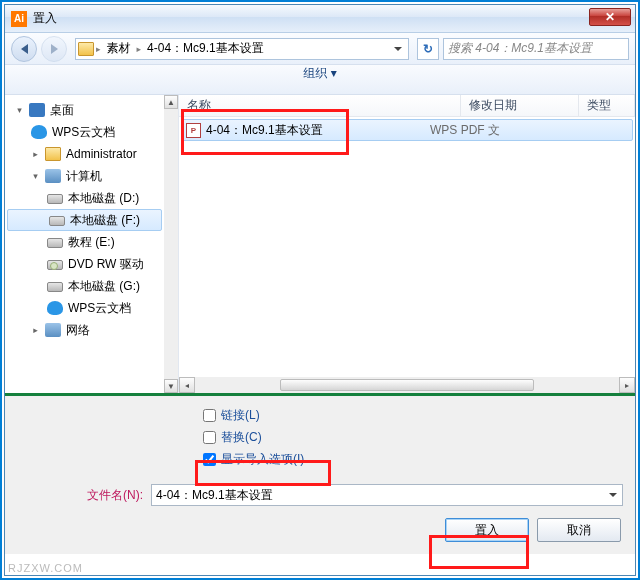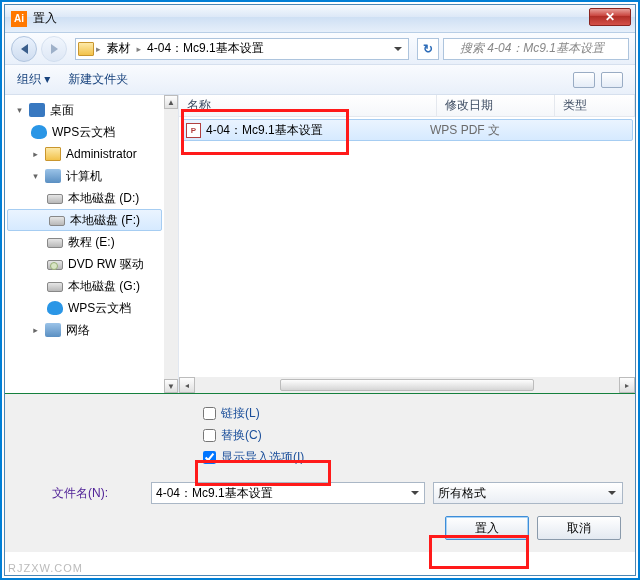--- a/index.html
+++ b/index.html
@@ -16,22 +16,22 @@
 .nav-arrow { width: 0; height: 0; }
 .nav-arrow.left { border-top: 5px solid transparent; border-bottom: 5px solid transparent; border-right: 7px solid #3a5e8c; }
 .nav-arrow.right { border-top: 5px solid transparent; border-bottom: 5px solid transparent; border-left: 7px solid #3a5e8c; }
 .addr { flex: 1; height: 22px; border: 1px solid #adc4dd; background: #fff; display: flex; align-items: center; padding: 0 2px; gap: 2px; margin: 0 4px; }
 .addr .folder-ico { width: 16px; height: 14px; background: linear-gradient(to bottom, #fde9a8, #f2c24b); border: 1px solid #c9962e; border-radius: 1px; }
 .addr .seg { padding: 2px 4px; color: #000; }
 .addr .sep { color: #808080; font-size: 9px; }
 .addr .dd { margin-left: auto; width: 16px; height: 20px; display: flex; align-items: center; justify-content: center; }
 .addr .dd::after { content: ""; border-left: 4px solid transparent; border-right: 4px solid transparent; border-top: 4px solid #444; }
 .refresh { width: 22px; height: 22px; border: 1px solid #adc4dd; background: #fff; display: flex; align-items: center; justify-content: center; color: #2d6cb8; font-weight: bold; }
-.search { width: 186px; height: 22px; border: 1px solid #adc4dd; background: #fff; display: flex; align-items: center; padding: 0 16px; color: #888; font-style: italic; }
-.toolbar { height: 30px; background: linear-gradient(to bottom, #f9fbfe, #e9f0fa); border-bottom: 1px solid #d6e0ee; display: flex; align-items: center; padding: 0 12px; gap: 18px; }
+.search { width: 186px; height: 22px; border: 1px solid #adc4dd; background: #fff; display: flex; align-items: center; padding: 0 4px; color: #888; font-style: italic; }
+.toolbar { height: 30px; background: linear-gradient(to bottom, #f9fbfe, #e9f0fa); border-bottom: 1px solid #d6e0ee; display: flex; align-items: center; padding: 0 12px; gap: 18px; flex-direction: column; }
 .toolbar .tb-item { color: #18437d; }
 .toolbar .rt { margin-left: auto; display: flex; gap: 6px; align-items: center; }
 .tb-ico { width: 22px; height: 16px; border: 1px solid #99acc4; background: linear-gradient(to bottom, #fff, #e4ecf7); border-radius: 2px; }
 .body { display: flex; height: 298px; }
 .tree { width: 174px; border-right: 1px solid #e1e7f0; overflow: hidden; background: #fff; padding-top: 4px; position: relative; }
 .tree-inner { margin-right: 14px; }
 .tree .row { display: flex; align-items: center; height: 22px; padding-left: 10px; gap: 5px; color: #000; white-space: nowrap; }
 .tree .row.l1 { padding-left: 26px; }
 .tree .row.sel { background: linear-gradient(to bottom, #eaf4ff, #d6eaff); border: 1px solid #a6cdf2; border-radius: 2px; margin: 0 2px; padding-left: 25px; }
 .tree .exp { width: 9px; height: 9px; display: flex; align-items: center; justify-content: center; color: #666; font-size: 9px; }
@@ -44,38 +44,38 @@
 .ico.drive.sys { background: linear-gradient(to bottom, #cde8c0, #8fc479); }
 .ico.dvd { width: 16px; height: 10px; background: linear-gradient(to bottom, #e6e6e6, #b8b8b8); border: 1px solid #888; border-radius: 2px; margin-top: 2px; position: relative; }
 .ico.dvd::after { content: ""; position: absolute; left: 2px; top: 1px; width: 6px; height: 6px; border-radius: 50%; background: #d8e4c4; border: 1px solid #9ab077; }
 .ico.network { background: linear-gradient(to bottom, #9bc3e8, #5a8fc2); border-radius: 2px; position: relative; }
 .tree-scroll { position: absolute; right: 0; top: 0; width: 14px; height: 100%; background: #f1f1f1; display: flex; flex-direction: column; }
 .tree-scroll .sb-btn { height: 14px; background: linear-gradient(to bottom, #fdfdfd, #e0e0e0); border: 1px solid #bcbcbc; display: flex; align-items: center; justify-content: center; font-size: 8px; color: #555; }
 .tree-scroll .sb-track { flex: 1; background: #efefef; }
 .list { flex: 1; background: #fff; position: relative; }
 .list-head { height: 22px; display: flex; align-items: center; border-bottom: 1px solid #e4e8ee; background: linear-gradient(to bottom, #fff, #f5f7fa); color: #3b4a60; }
 .list-head .col { padding: 0 8px; border-right: 1px solid #e4e8ee; height: 100%; display: flex; align-items: center; }
-.col-name { width: 258px; }
+.col-name { width: 282px; }
 .col-date { width: 118px; }
 .col-type { flex: 1; }
 .file-row { height: 22px; display: flex; align-items: center; background: linear-gradient(to bottom, #eaf4ff, #d6eaff); border: 1px solid #a6cdf2; border-radius: 2px; margin: 2px; padding-left: 4px; color: #000; }
 .file-row .fico { width: 15px; height: 15px; background: #fff; border: 1px solid #b04040; margin-right: 5px; display: flex; align-items: center; justify-content: center; color: #b04040; font-size: 8px; font-weight: bold; }
 .file-row .fname { width: 224px; }
 .file-row .fdate { width: 118px; color: #6b6b6b; padding-left: 4px; }
 .file-row .ftype { color: #6b6b6b; }
 .list-scroll { position: absolute; left: 0; right: 0; bottom: 0; height: 16px; background: #f1f1f1; display: flex; }
 .list-scroll .sb-btn { width: 16px; background: linear-gradient(to bottom, #fdfdfd, #e0e0e0); border: 1px solid #bcbcbc; display: flex; align-items: center; justify-content: center; font-size: 8px; color: #555; }
 .list-scroll .sb-track { flex: 1; background: #efefef; display: flex; align-items: center; justify-content: center; }
 .list-scroll .sb-thumb { width: 60%; height: 12px; background: linear-gradient(to bottom, #fdfdfd, #d6d6d6); border: 1px solid #bcbcbc; border-radius: 2px; }
-.options { padding: 8px 0 6px 198px; background: #f0f0f0; border-top: 1px solid #15803d; }
+.options { padding: 8px 0 6px 198px; background: #f0f0f0; border-top: 3px solid #15803d; }
 .opt-row { display: flex; align-items: center; height: 22px; gap: 5px; color: #1a4e9a; }
 .opt-row input[type=checkbox] { width: 13px; height: 13px; }
 .bottom { background: #f0f0f0; padding: 8px 12px 12px; }
 .fname-row { display: flex; align-items: center; gap: 8px; margin-bottom: 12px; }
-.fname-row .lbl { color: #4c1d95; width: 126px; text-align: center; }
+.fname-row .lbl { color: #be185d; width: 126px; text-align: right; }
 .fname-row .input { flex: 1; height: 22px; border: 1px solid #aab7c6; background: #fff; padding: 0 4px; display: flex; align-items: center; position: relative; }
 .fname-row .input::after { content: ""; position: absolute; right: 5px; top: 8px; border-left: 4px solid transparent; border-right: 4px solid transparent; border-top: 4px solid #444; }
 .fname-row .select { width: 190px; height: 22px; border: 1px solid #aab7c6; background: linear-gradient(to bottom, #fff, #eaeef4); padding: 0 4px; display: flex; align-items: center; position: relative; }
 .fname-row .select::after { content: ""; position: absolute; right: 6px; top: 8px; border-left: 4px solid transparent; border-right: 4px solid transparent; border-top: 4px solid #444; }
 .btn-row { display: flex; justify-content: flex-end; gap: 8px; padding-right: 2px; }
 .btn { width: 84px; height: 24px; border: 1px solid #8a9aab; background: linear-gradient(to bottom, #fff, #e3e9f1); display: flex; align-items: center; justify-content: center; border-radius: 2px; }
 .btn.primary { border: 1px solid #3e8dd8; box-shadow: inset 0 0 0 1px #a8d3f6; }
 .hl { position: absolute; border: 3px solid #ff1a1a; pointer-events: none; }
 .hl1 { left: 176px; top: 104px; width: 168px; height: 46px; }
 .hl2 { left: 190px; top: 455px; width: 136px; height: 26px; }
@@ -222,23 +222,20 @@
           <span>显示导入选项(I)</span>
         </div>
   </div>
 
   <div class="bottom">
     <div class="fname-row">
       <span class="lbl">文件名(N):</span>
       <div class="input">
             <span>4-04：Mc9.1基本设置</span>
           </div>
-      <div class="select">
-            <span>所有格式</span>
-          </div>
     </div>
     <div class="btn-row">
       <div class="btn primary">
             <span>置入</span>
           </div>
       <div class="btn">
             <span>取消</span>
           </div>
     </div>
   </div>

